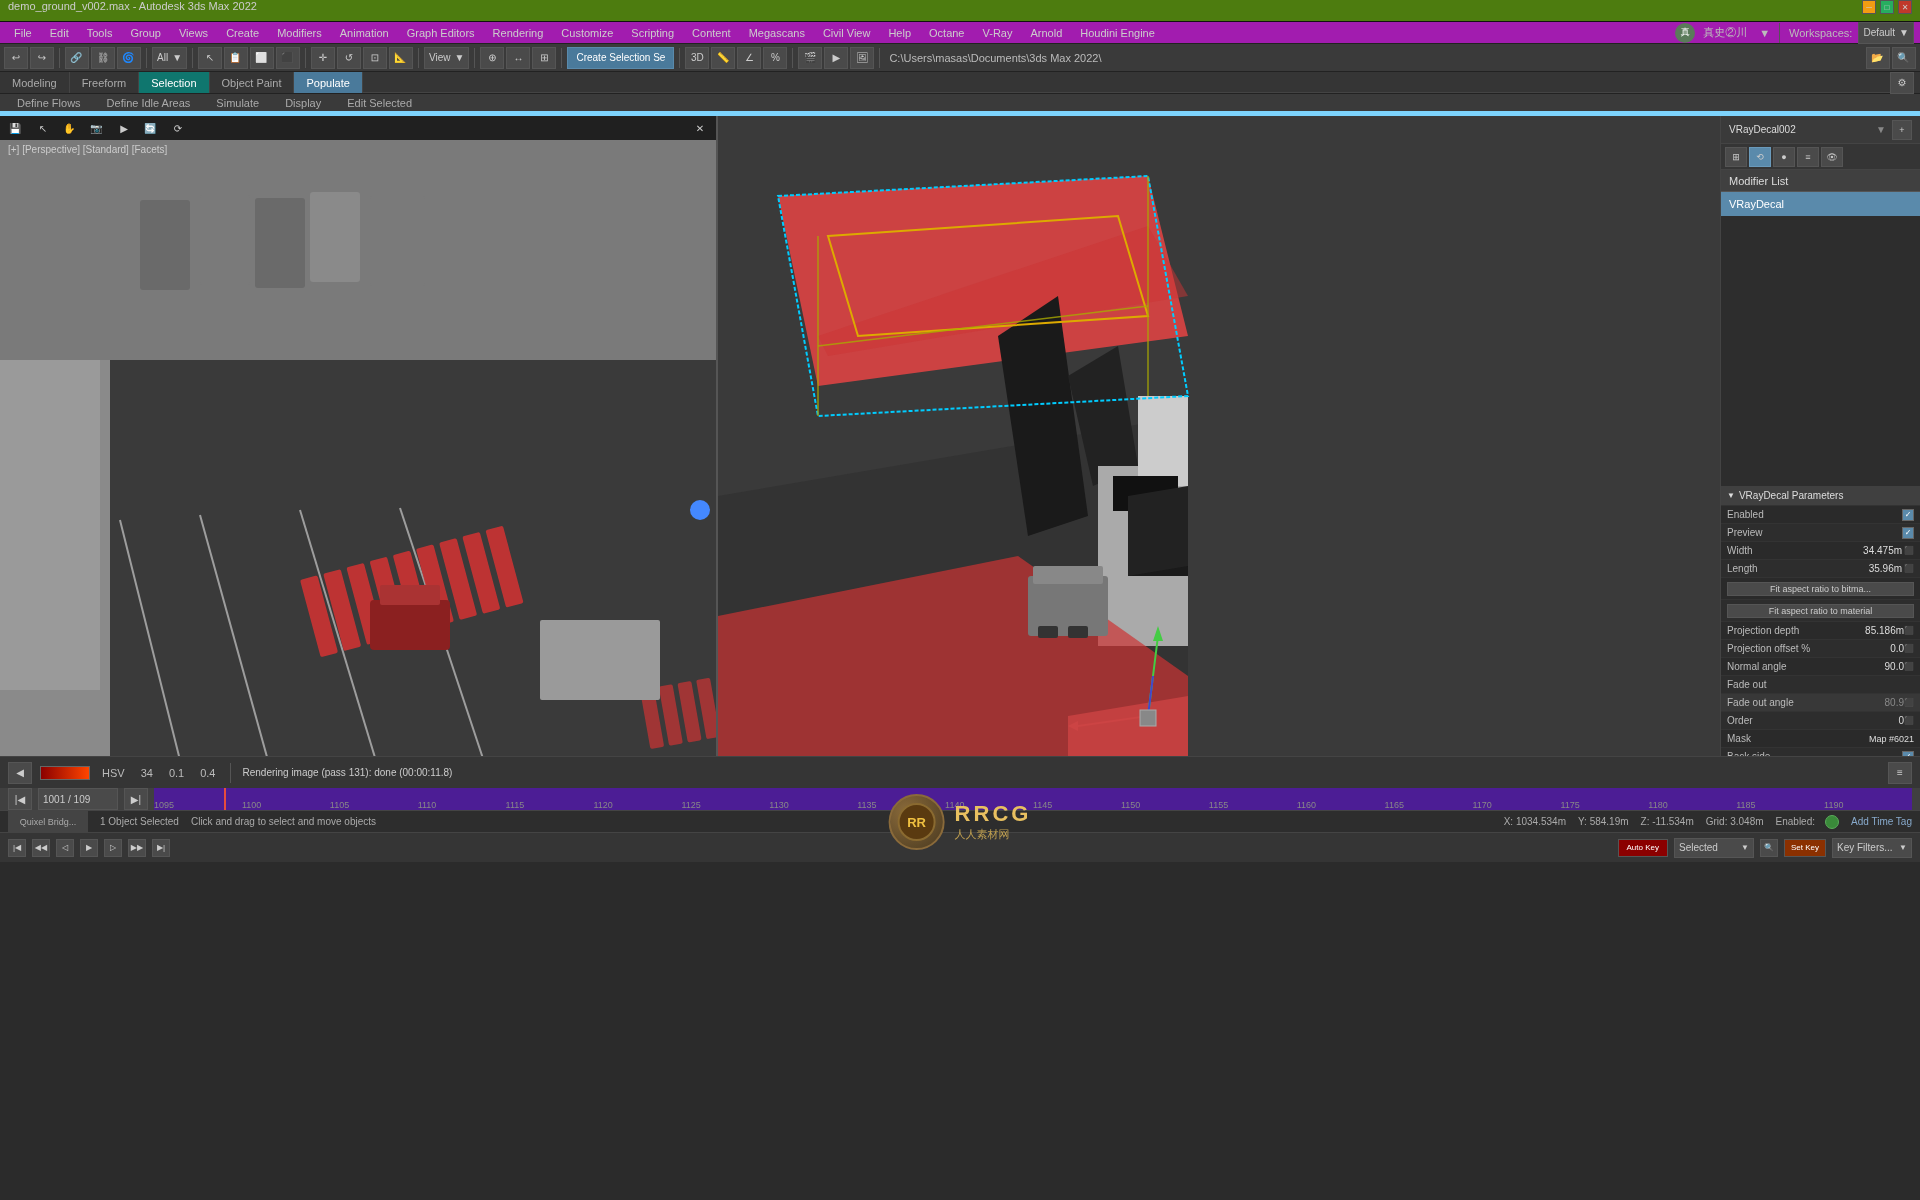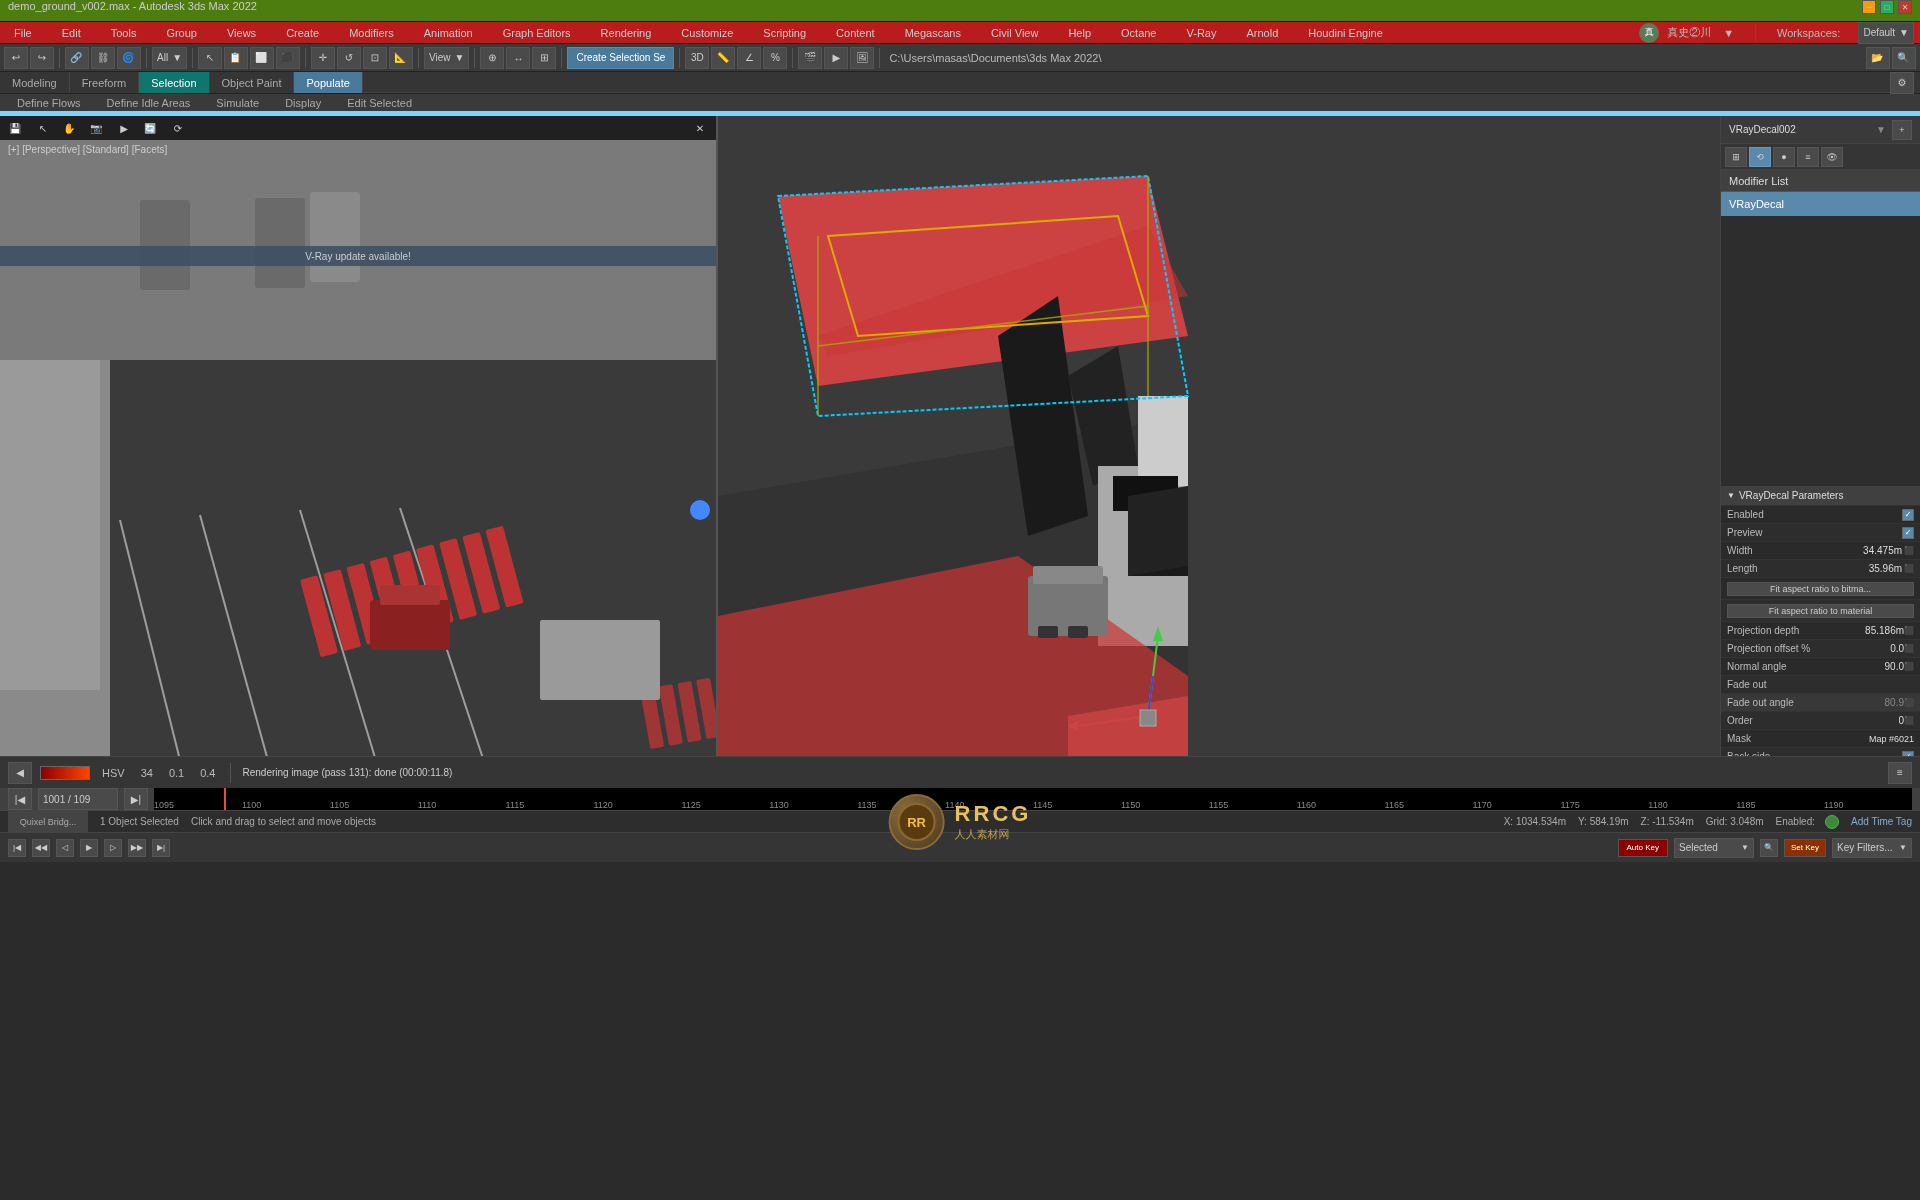--- a/index.html
+++ b/index.html
@@ -46,25 +46,25 @@
       color: #ccc;
     }
     #title-bar .win-btn.close { background: #c0392b; }
     #title-bar .win-btn.max { background: #27ae60; }
     #title-bar .win-btn.min { background: #f39c12; }
 
     
     #menu-bar {
       width: 100%;
       height: 22px;
-      background: #b91c1c;
+      background: #a21caf;
       display: flex;
       align-items: center;
       padding: 0 6px;
-      gap: 14px;
+      gap: 2px;
       border-bottom: 1px solid #222;
     }
     .menu-item {
       padding: 2px 8px;
       font-size: 11px;
       color: #cccccc;
       cursor: pointer;
       white-space: nowrap;
     }
 
@@ -420,21 +420,21 @@
       justify-content: center;
       cursor: pointer;
       font-size: 8px;
       color: #ccc;
     }
 
     
     #timeline {
       width: 100%;
       height: 22px;
-      background: #000000;
+      background: #4c1d95;
       display: flex;
       align-items: center;
       position: relative;
       overflow: hidden;
     }
     .timeline-inner {
       display: flex;
       align-items: center;
       width: 100%;
       height: 100%;
@@ -661,23 +661,20 @@
       <div class="tb-btn" style="background:transparent;border:none;">↖</div>
       <div class="tb-btn" style="background:transparent;border:none;">✋</div>
       <div class="tb-btn" style="background:transparent;border:none;">📷</div>
       <div class="tb-btn" style="background:transparent;border:none;">▶</div>
       <div class="tb-btn" style="background:transparent;border:none;">🔄</div>
       <div class="tb-btn" style="background:transparent;border:none;">⟳</div>
       <div style="flex:1"></div>
       <div class="tb-btn" style="background:transparent;border:none;">✕</div>
     </div>
 
-    <div id="vray-banner">
-      <span>V-Ray update available!</span>
-    </div>
 
     <div id="left-vp-label">
       <span>[+] [Perspective] [Standard] [Facets]</span>
     </div>
 
     <svg class="vp-svg" style="position:absolute;top:24px;left:0;" xmlns="http://www.w3.org/2000/svg">
 
       <rect width="718" height="700" fill="#5a5a5a"></rect>
 
       <polygon points="0,200 718,180 718,700 0,700" fill="#3a3a3a"></polygon>

